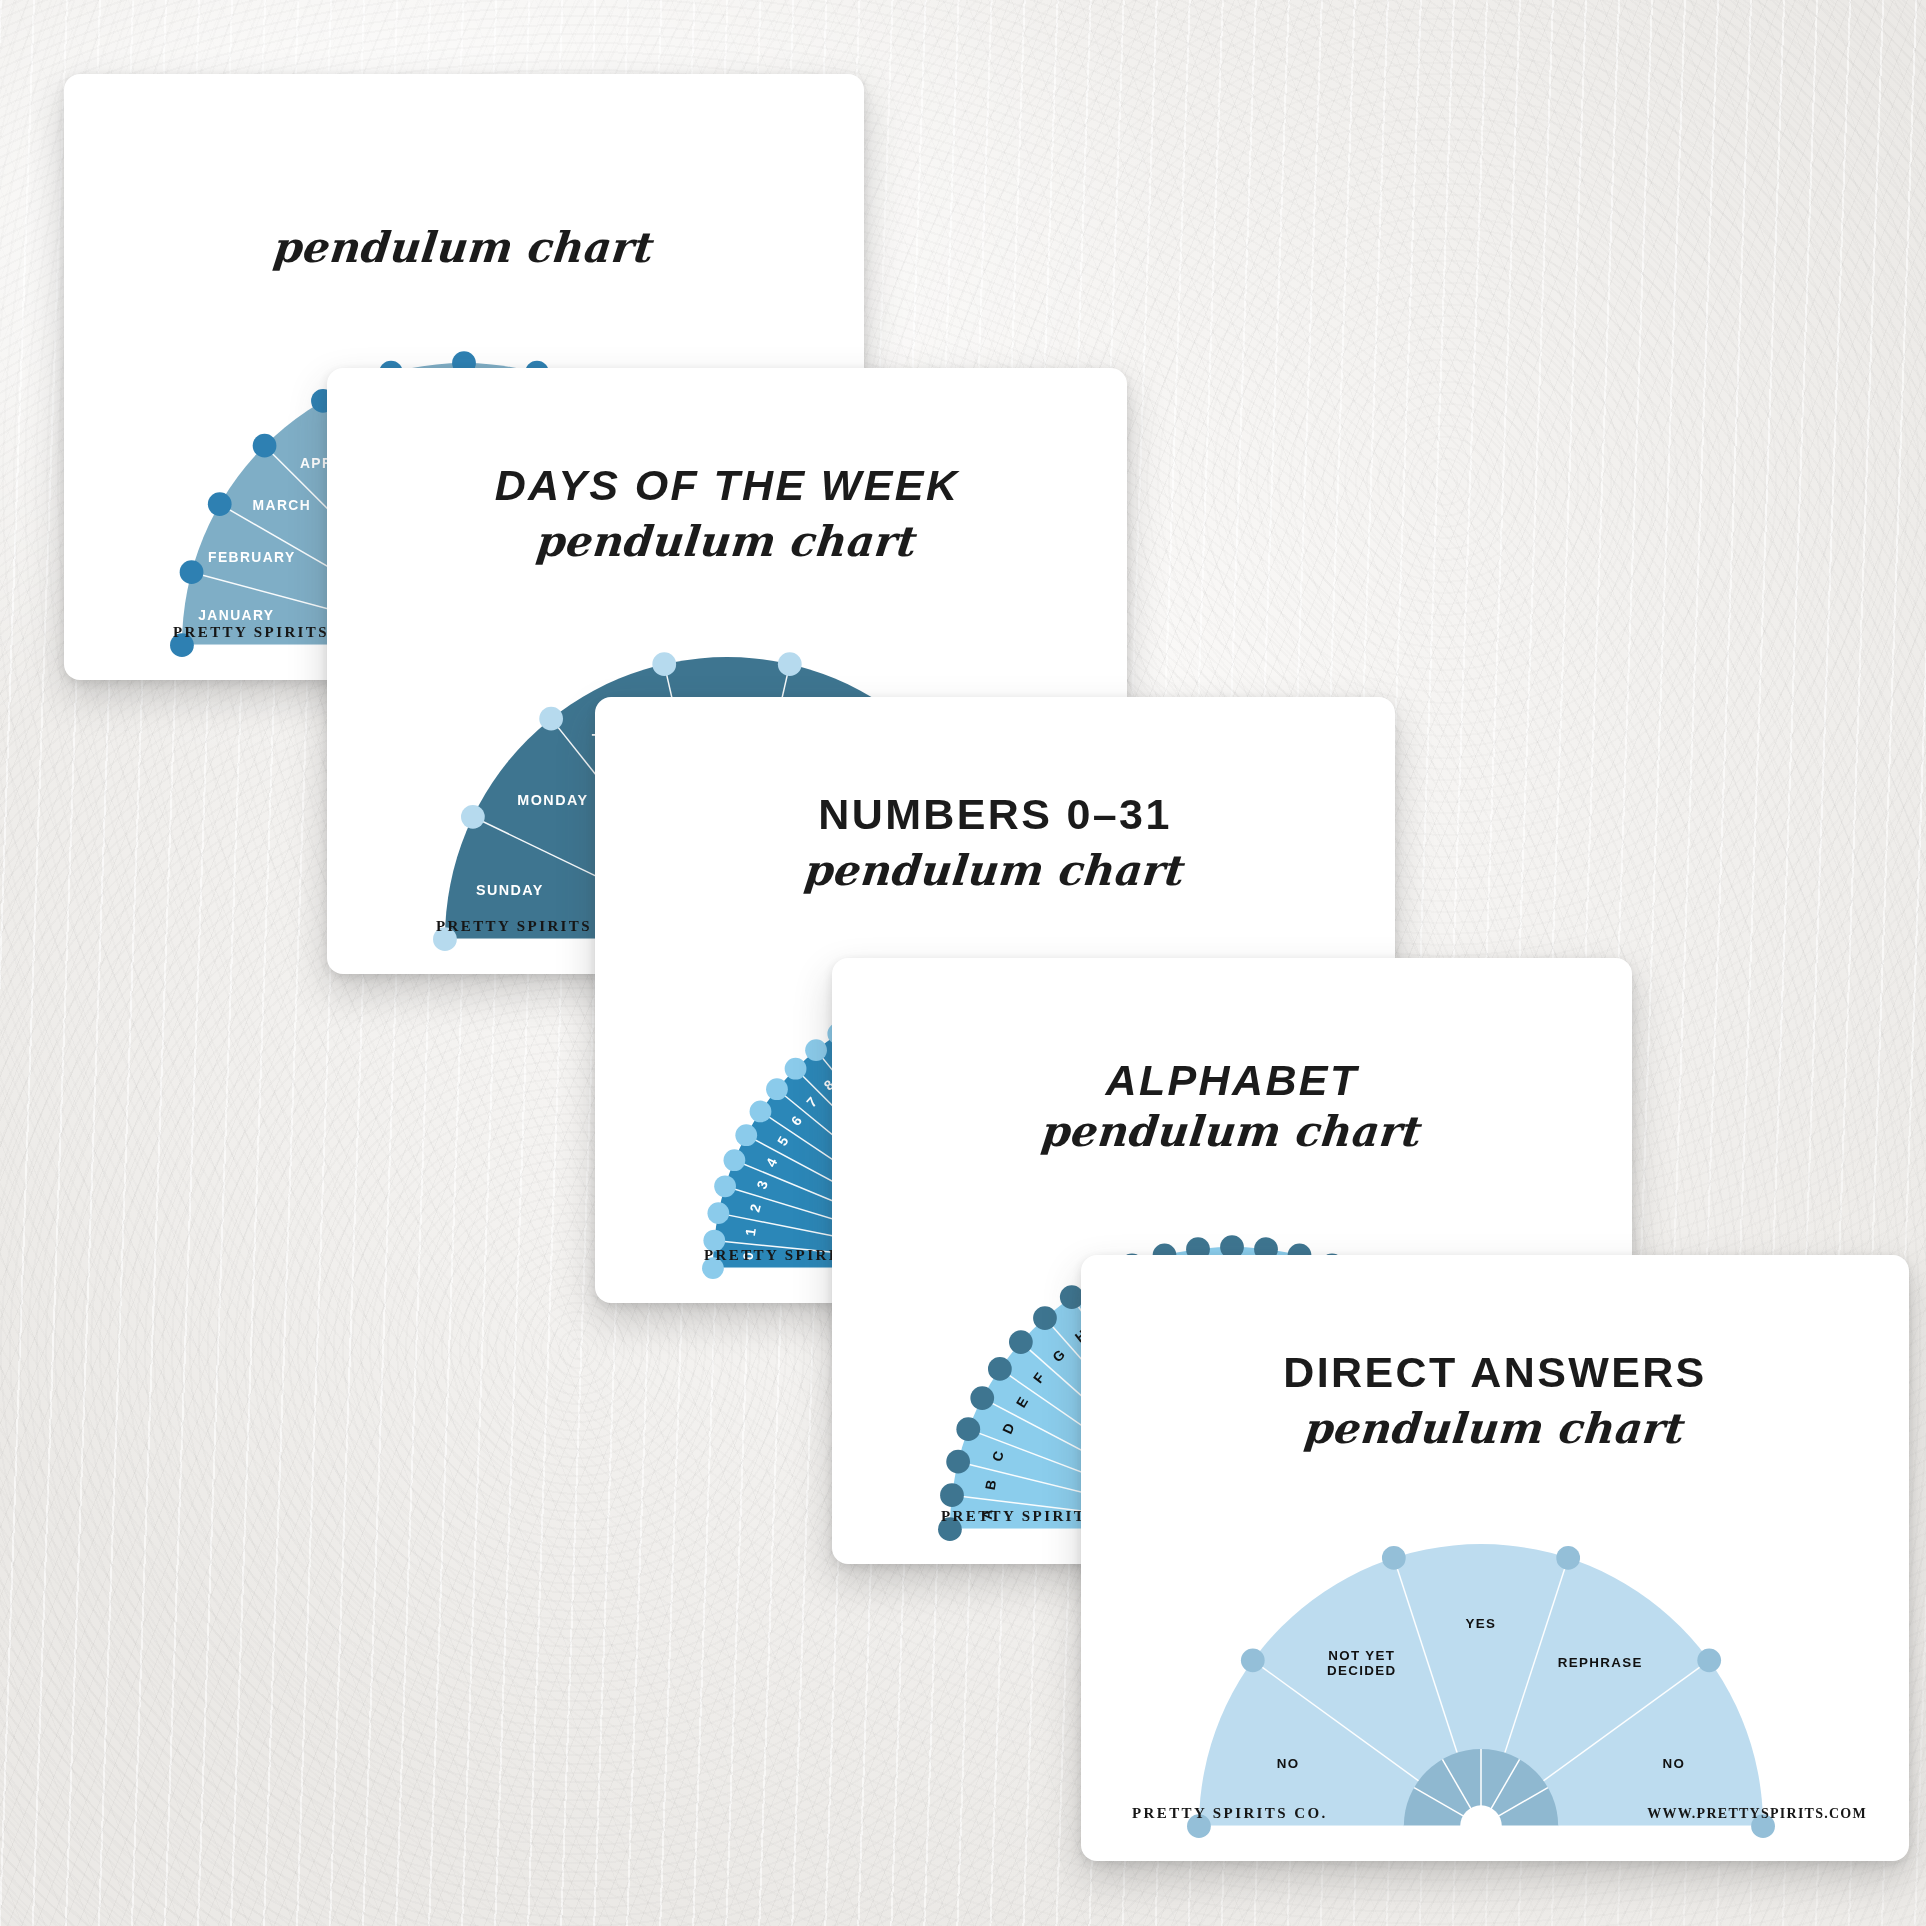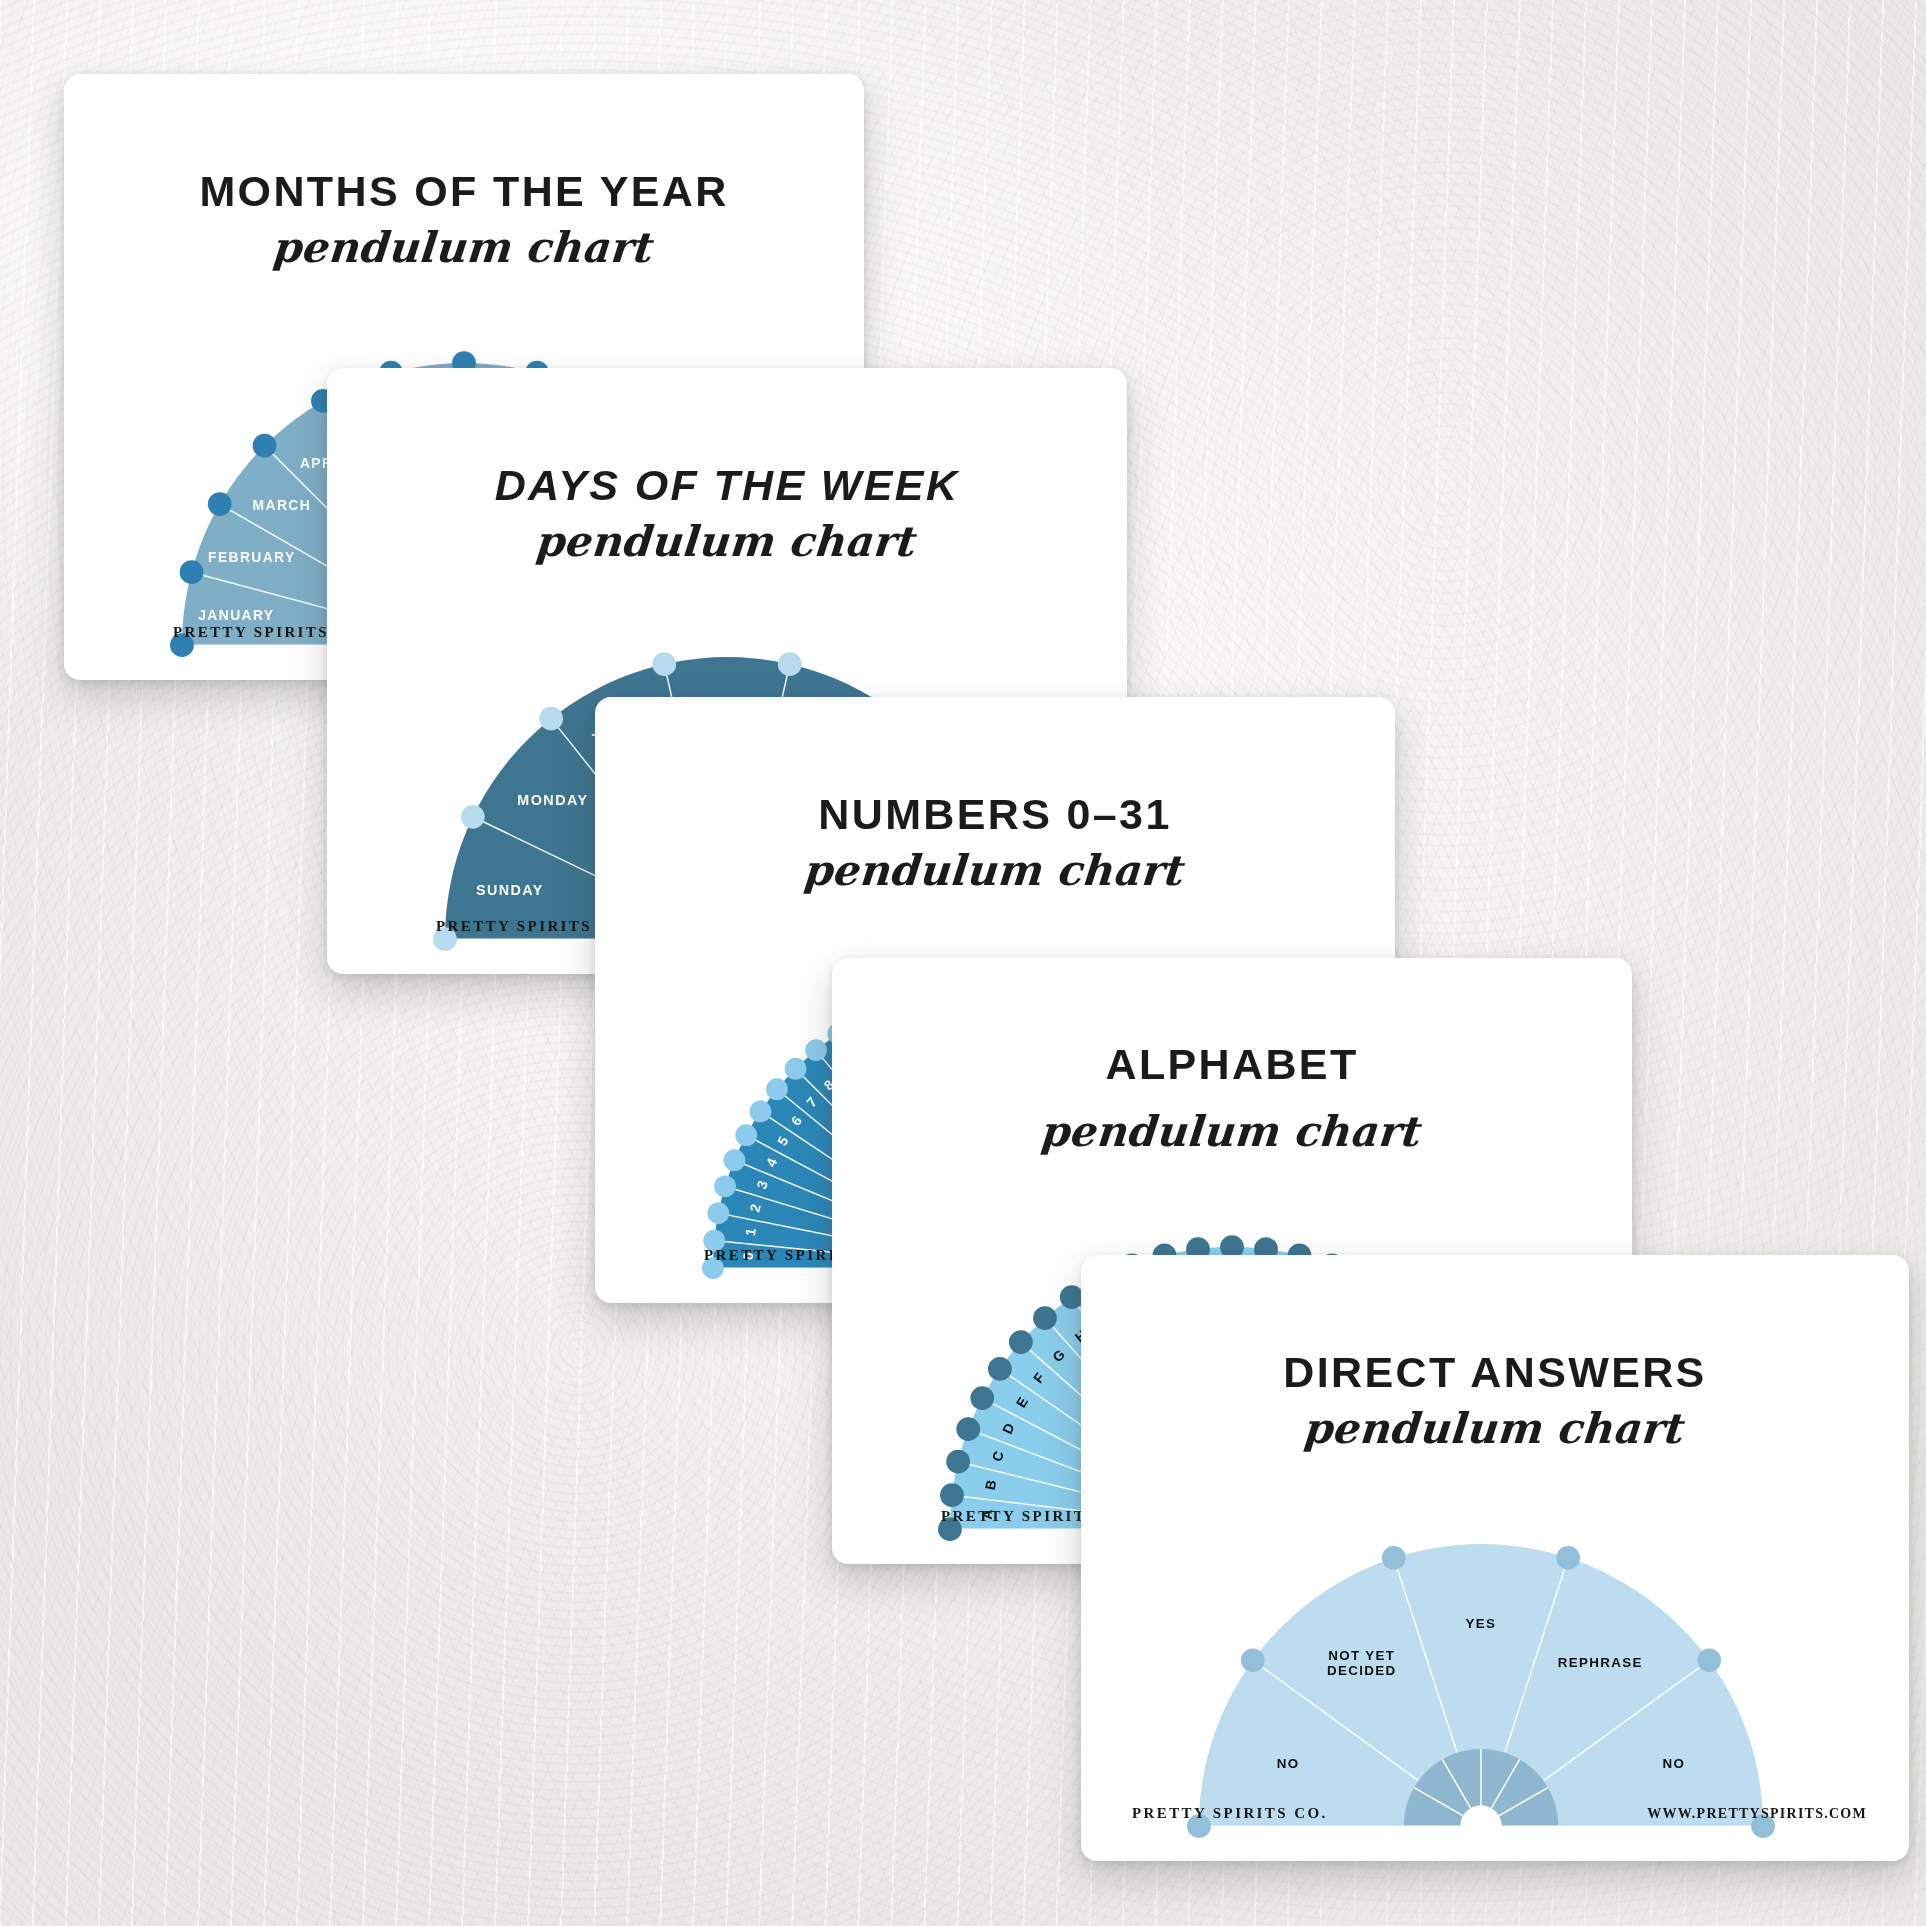--- a/index.html
+++ b/index.html
@@ -50,21 +50,20 @@
   .fan{position:absolute;}
   .fan svg{display:block;overflow:visible;}
   .seg-label{font-family:"Liberation Sans", sans-serif;font-weight:700;}
 </style>
 </head>
 <body>
 
 <div id="bg"></div>
 
 <div class="card" style="left:64px;top:74px;width:800px;height:606px;">
-  <div class="card-title" style="top:93px;font-size:43px;">MONTHS OF THE YEAR</div>
   <div class="card-sub" style="top:149px;font-size:42px;">pendulum chart</div>
   <div class="fan" style="left:0px;top:203px;width:800px;height:384px;">
     <svg id="fan-months" viewBox="0 0 808 388" width="800" height="384">
         <path d="M 119 371.99999999999994 A 285 285 0 0 1 689 372 L 404 372 Z" fill="#7FAEC6"></path>
         <line x1="404" y1="372" x2="119" y2="371.99999999999994" stroke="#ffffff" stroke-width="1.5" stroke-opacity="0.95"></line>
         <line x1="404" y1="372" x2="128.71113950761554" y2="298.2365721457815" stroke="#ffffff" stroke-width="1.5" stroke-opacity="0.95"></line>
         <line x1="404" y1="372" x2="157.18275992143498" y2="229.50000000000003" stroke="#ffffff" stroke-width="1.5" stroke-opacity="0.95"></line>
         <line x1="404" y1="372" x2="202.47456736183398" y2="170.47456736183395" stroke="#ffffff" stroke-width="1.5" stroke-opacity="0.95"></line>
         <line x1="404" y1="372" x2="261.49999999999994" y2="125.18275992143504" stroke="#ffffff" stroke-width="1.5" stroke-opacity="0.95"></line>
         <line x1="404" y1="372" x2="330.2365721457816" y2="96.71113950761554" stroke="#ffffff" stroke-width="1.5" stroke-opacity="0.95"></line>
@@ -242,21 +241,21 @@
         <circle cx="676.7279956836795" cy="289.26886698247824" r="11" fill="#8BCBEB"></circle>
         <circle cx="683.5238049149207" cy="316.3992582254034" r="11" fill="#8BCBEB"></circle>
         <circle cx="687.6276471015761" cy="344.0651150060752" r="11" fill="#8BCBEB"></circle>
         <circle cx="689" cy="372" r="11" fill="#8BCBEB"></circle>
       </svg>
   </div>
   <div class="footer-left" style="left:109px;bottom:39px;font-size:15px;">PRETTY SPIRITS CO.</div>
 </div>
 
 <div class="card" style="left:832px;top:958px;width:800px;height:606px;">
-  <div class="card-title" style="top:82px;font-size:43px;">ALPHABET</div>
+  <div class="card-title" style="top:98px;font-size:43px;font-style:italic;">ALPHABET</div>
   <div class="card-sub" style="top:149px;font-size:42px;">pendulum chart</div>
   <div class="fan" style="left:0px;top:203px;width:800px;height:384px;">
     <svg id="fan-alphabet" viewBox="0 0 808 388" width="800" height="384">
         <path d="M 119 371.99999999999994 A 285 285 0 0 1 689 372 L 404 372 Z" fill="#8BCDEC"></path>
         <line x1="404" y1="372" x2="119" y2="371.99999999999994" stroke="#ffffff" stroke-width="1.5" stroke-opacity="0.95"></line>
         <line x1="404" y1="372" x2="121.07797088205461" y2="337.6470461272329" stroke="#ffffff" stroke-width="1.5" stroke-opacity="0.95"></line>
         <line x1="404" y1="372" x2="127.2815820335752" y2="303.7950356780461" stroke="#ffffff" stroke-width="1.5" stroke-opacity="0.95"></line>
         <line x1="404" y1="372" x2="137.52037083465683" y2="270.9376071928773" stroke="#ffffff" stroke-width="1.5" stroke-opacity="0.95"></line>
         <line x1="404" y1="372" x2="151.64503268883522" y2="239.55389596752593" stroke="#ffffff" stroke-width="1.5" stroke-opacity="0.95"></line>
         <line x1="404" y1="372" x2="169.44959822030793" y2="210.1015471816206" stroke="#ffffff" stroke-width="1.5" stroke-opacity="0.95"></line>

